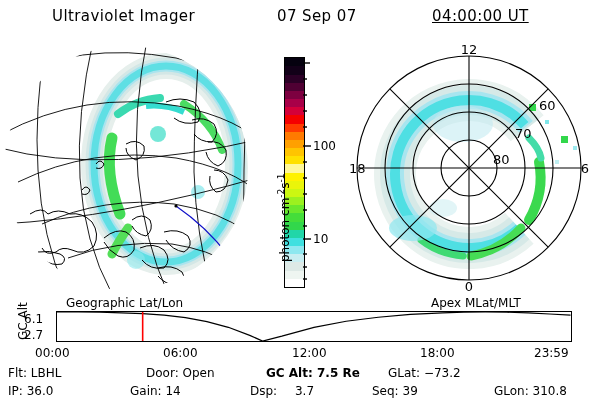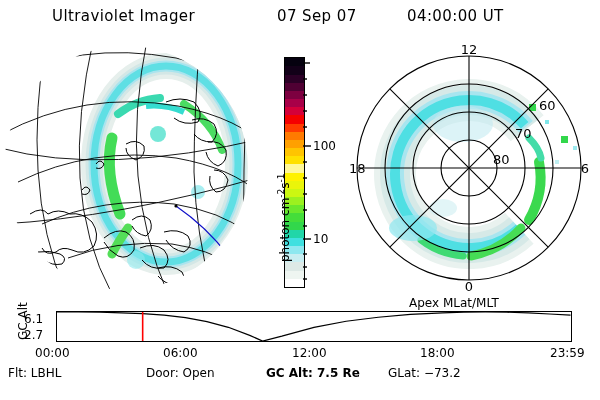--- a/index.html
+++ b/index.html
@@ -18,21 +18,21 @@
   svg{display:block;overflow:visible;}
   .dial text,.map text{font-family:"DejaVu Sans","Liberation Sans",sans-serif;}
 </style>
 </head>
 <body>
 
 <div id="root">
 
   <div class="abs hdr" style="left:52px;top:7px;">Ultraviolet Imager</div>
   <div class="abs hdr" style="left:277px;top:7px;">07 Sep 07</div>
-  <div class="abs hdr" style="left:407px;top:7px;">04:00:00 UT</div>
+  <div class="abs hdr" style="left:432px;top:7px;text-decoration:underline;">04:00:00 UT</div>
 
   <div class="abs map" style="left:8px;top:42px;">
     <svg width="258" height="252" viewBox="0 0 258 252">
       <defs>
         <clipPath id="globeClip">
             <circle cx="118" cy="126" r="122"></circle>
           </clipPath>
       </defs>
 
       <g clip-path="url(#globeClip)">
@@ -207,56 +207,79 @@
       <text x="6" y="131" font-size="13" text-anchor="start">18</text>
       <text x="246" y="131" font-size="13" text-anchor="end">6</text>
       <text x="126" y="249" font-size="13" text-anchor="middle">0</text>
 
       <text x="196" y="68" font-size="13">60</text>
       <text x="172" y="96" font-size="13">70</text>
       <text x="150" y="122" font-size="13">80</text>
     </svg>
   </div>
 
-  <div class="abs ftxt" style="left:409px;top:296px;">Apex MLat/MLT</div>
+  <div class="abs ftxt" style="left:66px;top:296px;">Geographic Lat/Lon</div>
+  <div class="abs ftxt" style="left:431px;top:296px;">Apex MLat/MLT</div>
 
   <div class="abs" style="left:6px;top:300px;">
     <div class="vlab" style="position:absolute;left:10px;top:40px;">GC Alt</div>
   </div>
   <div class="abs tick" style="left:24px;top:312px;">6.1</div>
   <div class="abs tick" style="left:24px;top:328px;">2.7</div>
 
   <div class="abs" style="left:56px;top:311px;">
     <svg id="altSvg" width="516" height="31" viewBox="0 0 516 31">
       <rect x="0.5" y="0.5" width="515" height="30" fill="none" stroke="#000" stroke-width="1"></rect>
       <polyline id="altLine" fill="none" stroke="#000" stroke-width="1.2" points="1.00,1.00 22.42,1.00 43.83,1.20 65.25,1.81 86.67,2.61 108.08,4.22 129.50,6.64 150.92,10.67 172.33,16.31 193.75,24.36 206.60,30.00 225.88,25.17 258.00,16.31 290.13,10.26 322.25,6.24 354.38,3.42 386.50,1.81 407.92,1.20 429.33,1.00 450.75,1.20 472.17,1.81 493.58,3.01 514.57,4.22"></polyline>
       <line id="altCursor" x1="86.67" y1="1" x2="86.67" y2="30" stroke="#ff0000" stroke-width="1.6"></line>
     </svg>
   </div>
 
   <div class="abs tick" style="left:35px;top:346px;">00:00</div>
   <div class="abs tick" style="left:163px;top:346px;">06:00</div>
   <div class="abs tick" style="left:292px;top:346px;">12:00</div>
   <div class="abs tick" style="left:420px;top:346px;">18:00</div>
-  <div class="abs tick" style="left:550px;top:346px;">23:59</div>
+  <div class="abs tick" style="left:534px;top:346px;">23:59</div>
 
   <div class="abs" style="left:8px;top:366px;width:584px;">
     <div style="display:flex;">
       <div class="ftxt" style="width:122px;">
         <span>Flt:</span>
         <span>LBHL</span>
       </div>
       <div class="ftxt" style="width:120px;margin-left:16px;">
         <span>Door:</span>
         <span>Open</span>
       </div>
       <div class="ftxt" style="width:122px;font-weight:bold;">
         <span>GC Alt:</span>
         <span>7.5 Re</span>
       </div>
       <div class="ftxt">
         <span>GLat:</span>
         <span>−73.2</span>
       </div>
     </div>
+    <div style="display:flex;margin-top:4px;">
+      <div class="ftxt" style="width:122px;">
+        <span>IP:</span>
+        <span>36.0</span>
+      </div>
+      <div class="ftxt" style="width:120px;">
+        <span>Gain:</span>
+        <span>14</span>
+      </div>
+      <div class="ftxt" style="width:122px;">
+        <span>Dsp:</span>
+        <span style="margin-left:14px;">3.7</span>
+      </div>
+      <div class="ftxt" style="width:122px;">
+        <span>Seq:</span>
+        <span>39</span>
+      </div>
+      <div class="ftxt">
+        <span>GLon:</span>
+        <span>310.8</span>
+      </div>
+    </div>
   </div>
 
 </div>
 
 </body></html>

